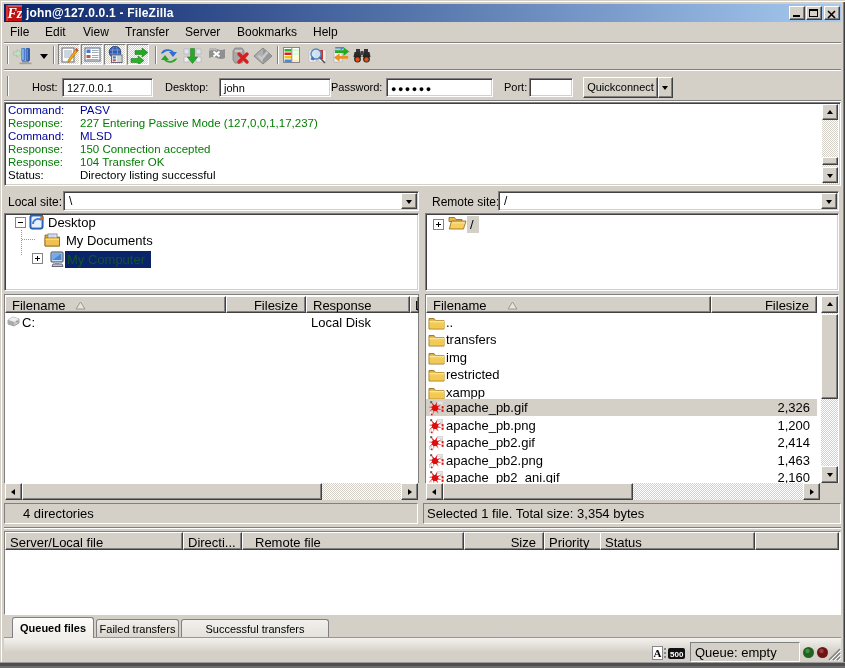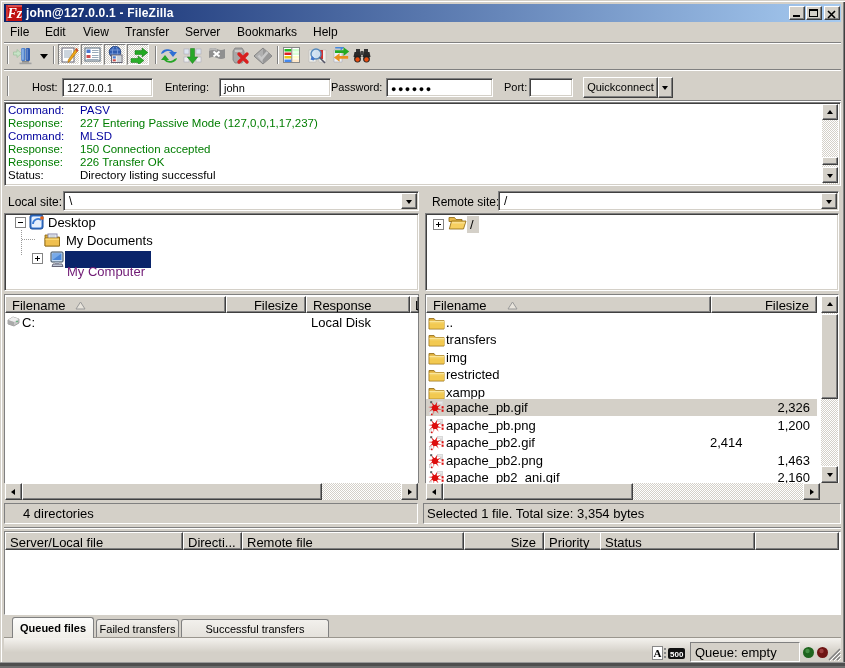--- a/index.html
+++ b/index.html
@@ -184,42 +184,42 @@
 <circle cx="4.5" cy="12" r="3.4" fill="#222"></circle>
 <circle cx="13.5" cy="12" r="3.4" fill="#222"></circle>
 <circle cx="4.5" cy="12.5" r="2.2" fill="#e84c10"></circle>
 <circle cx="13.5" cy="12.5" r="2.2" fill="#e84c10"></circle>
 <rect x="7.5" y="4" width="3" height="4" fill="#444"></rect>
 </svg>
 <div class="groove" style="left:4px;top:69px;width:837px"></div>
 <div class="vsep" style="left:7px;top:76px;height:20px"></div>
 <div class="lbl" style="left:32px;top:81px">Host:</div>
 <div class="input" style="left:62px;top:78px;width:91px;height:19px">127.0.0.1</div>
-<div class="lbl" style="left:165px;top:81px">Entering:</div>
+<div class="lbl" style="left:165px;top:81px">Desktop:</div>
 <div class="input" style="left:219px;top:78px;width:112px;height:19px">john</div>
 <div class="lbl" style="left:331px;top:81px">Password:</div>
 <div class="input" style="left:386px;top:78px;width:107px;height:19px;font-size:9px;letter-spacing:1.5px;padding-top:5px">●●●●●●</div>
 <div class="lbl" style="left:504px;top:81px">Port:</div>
 <div class="input" style="left:529px;top:78px;width:44px;height:19px"></div>
 <div class="btn" style="left:583px;top:77px;width:75px;height:21px;padding-top:3px">Quickconnect</div>
 <div class="btn" style="left:658px;top:77px;width:15px;height:21px">
     <div class="arrow-dn" style="left:3px;top:8px"></div>
   </div>
 <div class="groove" style="left:4px;top:100px;width:837px"></div>
 <div class="sunken" style="left:4px;top:102px;width:837px;height:84px"></div>
 <div class="logline" style="left:8px;top:104px;color:#00009d">Command:</div>
 <div class="logline" style="left:80px;top:104px;color:#00009d">PASV</div>
 <div class="logline" style="left:8px;top:117px;color:#007d00">Response:</div>
 <div class="logline" style="left:80px;top:117px;color:#007d00">227 Entering Passive Mode (127,0,0,1,17,237)</div>
 <div class="logline" style="left:8px;top:130px;color:#00009d">Command:</div>
 <div class="logline" style="left:80px;top:130px;color:#00009d">MLSD</div>
 <div class="logline" style="left:8px;top:143px;color:#007d00">Response:</div>
 <div class="logline" style="left:80px;top:143px;color:#007d00">150 Connection accepted</div>
 <div class="logline" style="left:8px;top:156px;color:#007d00">Response:</div>
-<div class="logline" style="left:80px;top:156px;color:#007d00">226 Transfer OK</div>
+<div class="logline" style="left:80px;top:156px;color:#007d00">104 Transfer OK</div>
 <div class="logline" style="left:8px;top:169px;color:#000000">Status:</div>
 <div class="logline" style="left:80px;top:169px;color:#000000">Directory listing successful</div>
 <div class="abs dither" style="left:822px;top:104px;width:16px;height:80px"></div>
 <div class="sbbtn" style="left:822px;top:104px;width:16px;height:16px">
     <div class="arrow-up" style="left:4px;top:5px"></div>
   </div>
 <div class="sbthumb" style="left:822px;top:157px;width:16px;height:8px"></div>
 <div class="sbbtn" style="left:822px;top:167px;width:16px;height:16px">
     <div class="arrow-dn" style="left:4px;top:6px"></div>
   </div>
@@ -263,21 +263,21 @@
     <div class="abs" style="left:4px;top:2px;width:1px;height:5px;background:#000"></div>
   </div>
 <svg class="abs" style="left:49px;top:251px" width="17" height="16">
 <rect x="2" y="1" width="12" height="10" rx="1" fill="#c8ddf4" stroke="#345"></rect>
 <rect x="3.5" y="2.5" width="9" height="6.5" fill="#4a86d8"></rect>
 <path d="M3.5 2.5 l9 0 l-9 6.5z" fill="#78aae8"></path>
 <rect x="6" y="11" width="4" height="2" fill="#aab4c4"></rect>
 <path d="M4 13 h9 l1 2.5 h-11z" fill="#c0c8d8" stroke="#667"></path>
 </svg>
 <div class="abs" style="left:65px;top:250.5px;width:86px;height:17px;background:#0a246a"></div>
-<div class="treetext" style="left:67px;top:264px;color:#701a75">My Computer</div>
+<div class="treetext" style="left:67px;top:252px;color:#14532d">My Computer</div>
 <div class="abs" style="left:433px;top:219px;width:11px;height:11px;background:#fff;border:1px solid #848484">
     <div class="abs" style="left:2px;top:4px;width:5px;height:1px;background:#000"></div>
     <div class="abs" style="left:4px;top:2px;width:1px;height:5px;background:#000"></div>
   </div>
 <svg class="abs" style="left:448px;top:215px" width="19" height="15">
 <path d="M1 2.5 h5.5 l1.5 2 h6 v2 h-13z" fill="#e8b848" stroke="#8a6410" stroke-width="0.8"></path>
 <path d="M3.5 6 h14.5 l-2.5 8 h-14.2z" fill="#f6cf60" stroke="#8a6410" stroke-width="0.8"></path>
 <path d="M4.2 7 h13 l-0.5 1.5 h-13z" fill="#fadf90"></path>
 </svg>
 <div class="abs" style="left:467px;top:215.5px;width:12px;height:17px;background:#d4d0c8"></div>
@@ -434,21 +434,21 @@
 <path d="M5.4 8 L0.2 7 L5.6 6.6z"></path>
 </g>
 <g fill="#dd0f0f">
       <rect x="13.6" y="6.2" width="2" height="2.2"></rect>
       <rect x="13.6" y="9.6" width="2" height="2.2"></rect>
       <rect x="3" y="13.6" width="1.6" height="1.6"></rect>
     </g>
 <rect x="2.2" y="1.2" width="2" height="2" fill="#555"></rect>
 </svg>
 <div class="rowtext" style="left:446px;top:435px">apache_pb2.gif</div>
-<div class="rowtext" style="left:710px;top:435px;width:100px;">2,414</div>
+<div class="rowtext" style="left:710px;top:435px;width:100px;text-align:right">2,414</div>
 <svg class="abs" style="left:428px;top:453px" width="16" height="16">
 <g fill="#d8d8d8">
       <rect x="9" y="1" width="6" height="3"></rect>
       <rect x="12" y="4" width="3" height="3"></rect>
       <rect x="1" y="11" width="3" height="4"></rect>
     </g>
 <g fill="#e8e8e8">
       <rect x="10" y="2" width="4" height="1.5"></rect>
       <rect x="2" y="12" width="2" height="2"></rect>
     </g>
@@ -533,21 +533,21 @@
 <div class="rowtext" style="left:427px;top:506px">Selected 1 file. Total size: 3,354 bytes</div>
 <div class="groove" style="left:4px;top:527px;width:837px"></div>
 <div class="abs" style="left:4px;top:531px;width:837px;height:84px;background:#fff;border:1px solid #808080;border-right-color:#fff;border-bottom-color:#fff"></div>
 <div class="hdrcell" style="left:5px;top:532px;width:178px;height:18px">
     <span style="position:absolute;left:4px;top:2px">Server/Local file</span>
   </div>
 <div class="hdrcell" style="left:183px;top:532px;width:59px;height:18px">
     <span style="position:absolute;left:4px;top:2px">Directi...</span>
   </div>
 <div class="hdrcell" style="left:242px;top:532px;width:222px;height:18px">
-    <span style="position:absolute;left:4px;top:2px">Remote file</span>
+    <span style="position:absolute;left:12px;top:2px">Remote file</span>
   </div>
 <div class="hdrcell" style="left:464px;top:532px;width:80px;height:18px">
     <span style="position:absolute;right:7px;top:2px">Size</span>
   </div>
 <div class="hdrcell" style="left:544px;top:532px;width:64px;height:18px">
     <span style="position:absolute;left:4px;top:2px">Priority</span>
   </div>
 <div class="hdrcell" style="left:600px;top:532px;width:155px;height:18px">
     <span style="position:absolute;left:4px;top:2px">Status</span>
   </div>

